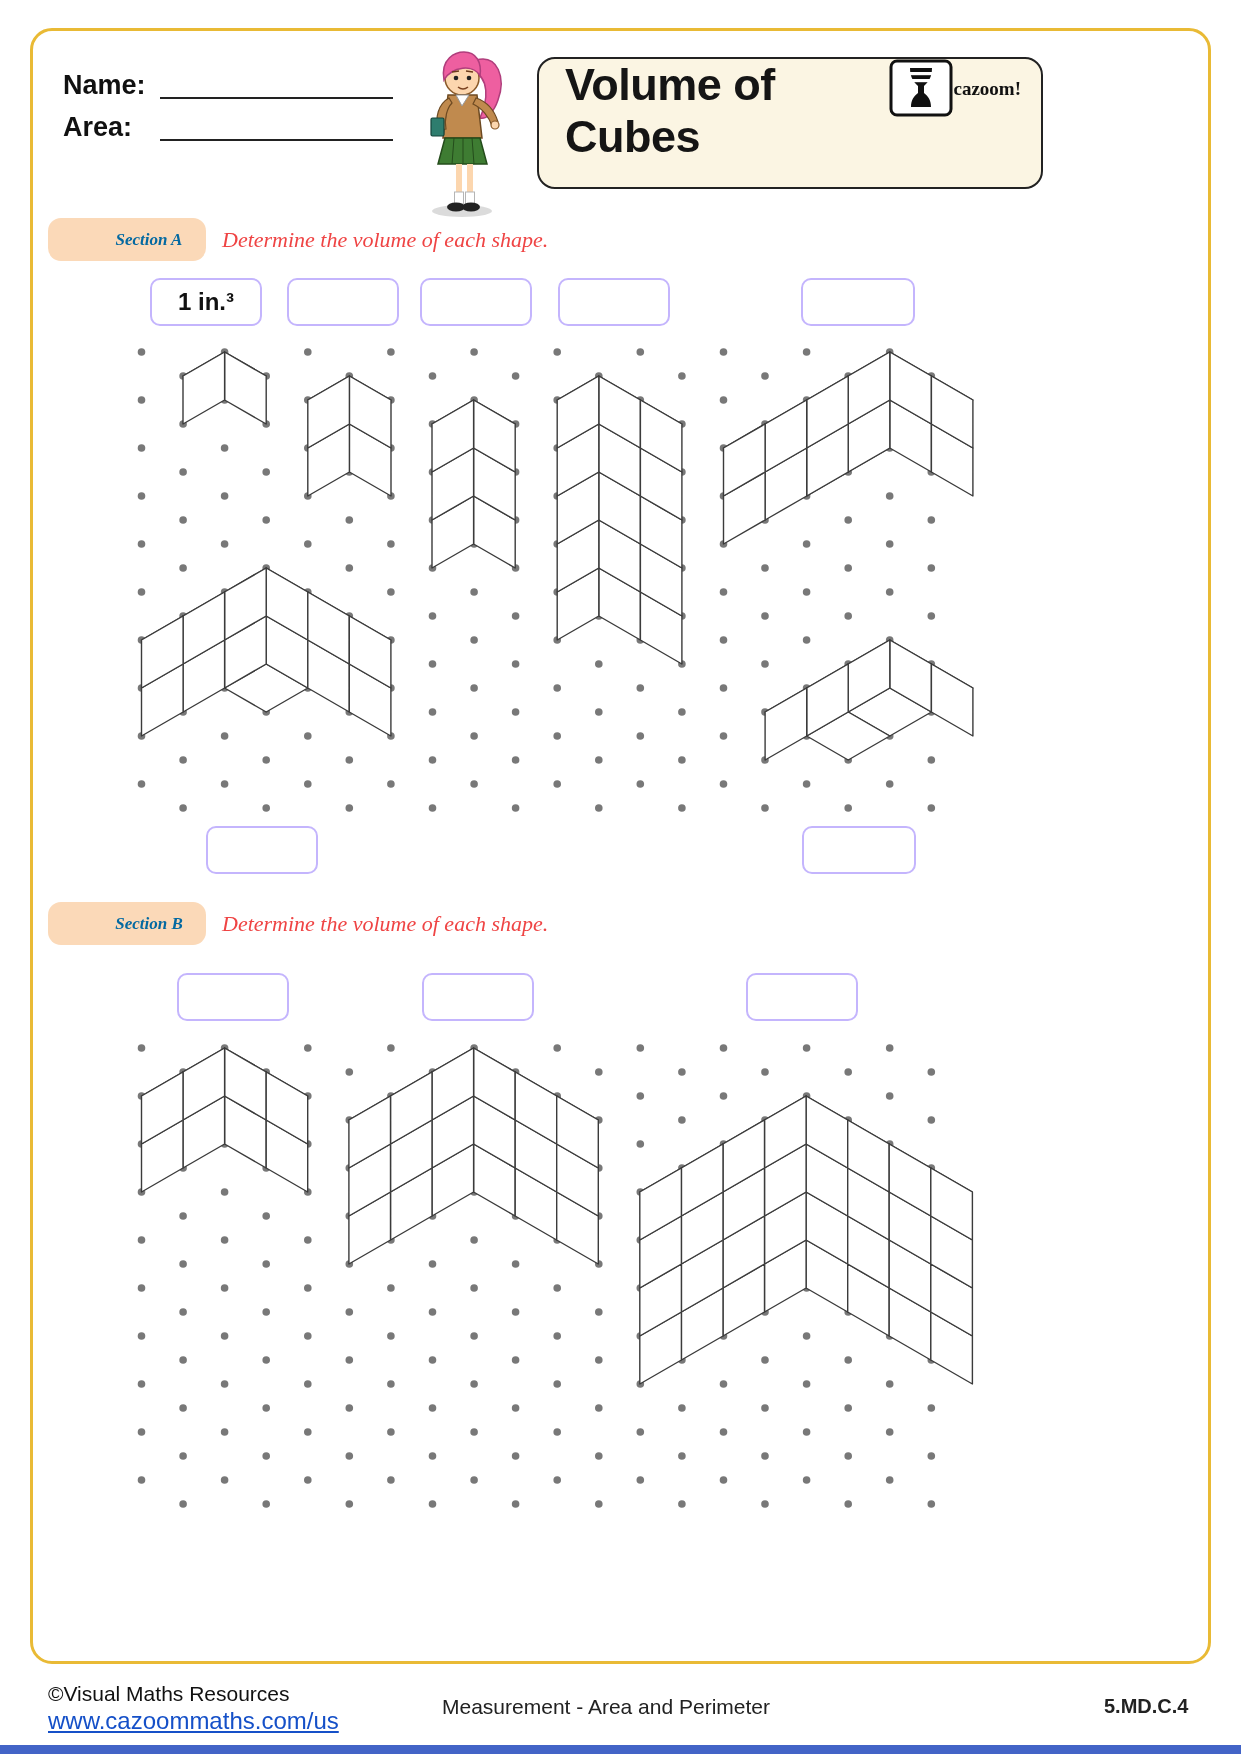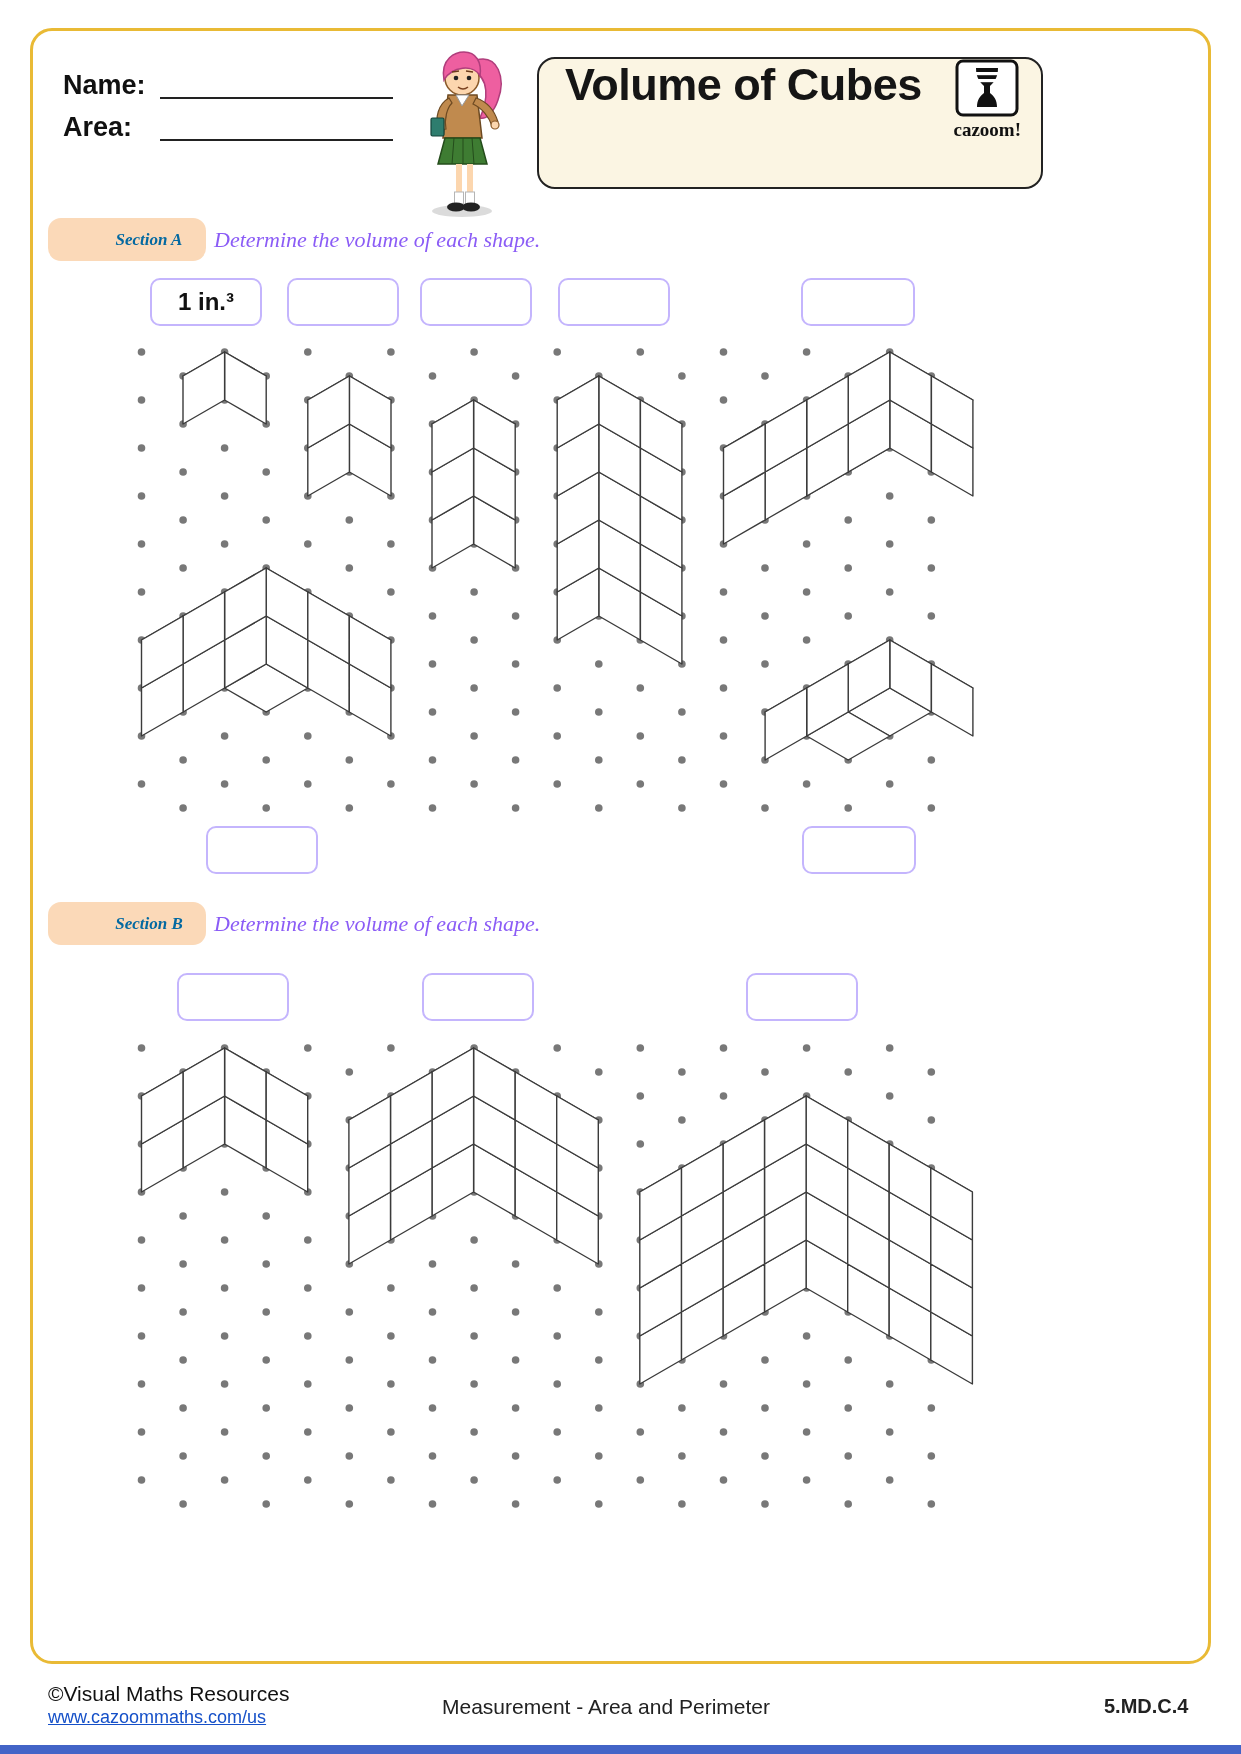--- a/index.html
+++ b/index.html
@@ -20,42 +20,42 @@
   }
   .hdr-label { font-weight: bold; font-size: 27px; color: #111; }
   .write-line { position: absolute; height: 0; border-bottom: 2px solid #222; }
   .title-box {
     position: absolute; left: 537px; top: 57px; width: 506px; height: 132px;
     background: #fbf5e3; border: 2.5px solid #222; border-radius: 18px;
     display: flex; align-items: flex-start; justify-content: space-between;
     padding: 0 20px 0 26px;
   }
   .title-text { font-size: 45px; font-weight: bold; letter-spacing: -0.5px; color: #151515; }
-  .logo { display: flex; flex-direction: column; align-items: center; }
+  .logo { display: flex; flex-direction: row; align-items: center; }
   .logo-text { font-family: "Liberation Serif", serif; font-weight: bold; font-size: 19px; color: #111; margin-top: 2px; }
   .section-pill {
     position: absolute; left: 48px; width: 158px; height: 43px;
     background: #fbd9b8; border-radius: 13px;
     display: flex; align-items: center; justify-content: center;
     font-family: "Liberation Serif", serif; font-style: italic; font-weight: bold;
     font-size: 17px; color: #0369a1; padding-left: 44px;
   }
   .instruction {
-    position: absolute; left: 214px;
+    position: absolute; left: 222px;
     font-family: "Liberation Serif", serif; font-style: italic;
-    font-size: 22px; color: #8b5cf6;
+    font-size: 22px; color: #ef4444;
   }
   .answer-box {
     position: absolute; width: 112px; height: 48px;
     background: #ffffff; border: 2px solid #c4b5fd; border-radius: 10px;
     display: flex; align-items: center; justify-content: center;
   }
   .answer-box .ans-text { font-weight: bold; font-size: 24px; color: #111; }
   .footer-left1 { position: absolute; left: 48px; top: 1682px; font-size: 21px; color: #111; }
-  .footer-link  { position: absolute; left: 48px; top: 1707px; font-size: 18px; color: #1550c8; text-decoration: underline; cursor: pointer; }
+  .footer-link  { position: absolute; left: 48px; top: 1707px; font-size: 24px; color: #1550c8; text-decoration: underline; cursor: pointer; }
   .footer-center{ position: absolute; left: 442px; top: 1695px; font-size: 21px; color: #222; }
   .footer-right { position: absolute; left: 1104px; top: 1695px; font-size: 20px; color: #222; font-weight: bold; }
   .bottom-bar { position: absolute; left: 0; top: 1745px; width: 1241px; height: 9px; background: #4364c7; }
 </style>
 </head>
 <body>
 
 <div class="page">
 
   <svg id="scene" width="1241" height="1754">

